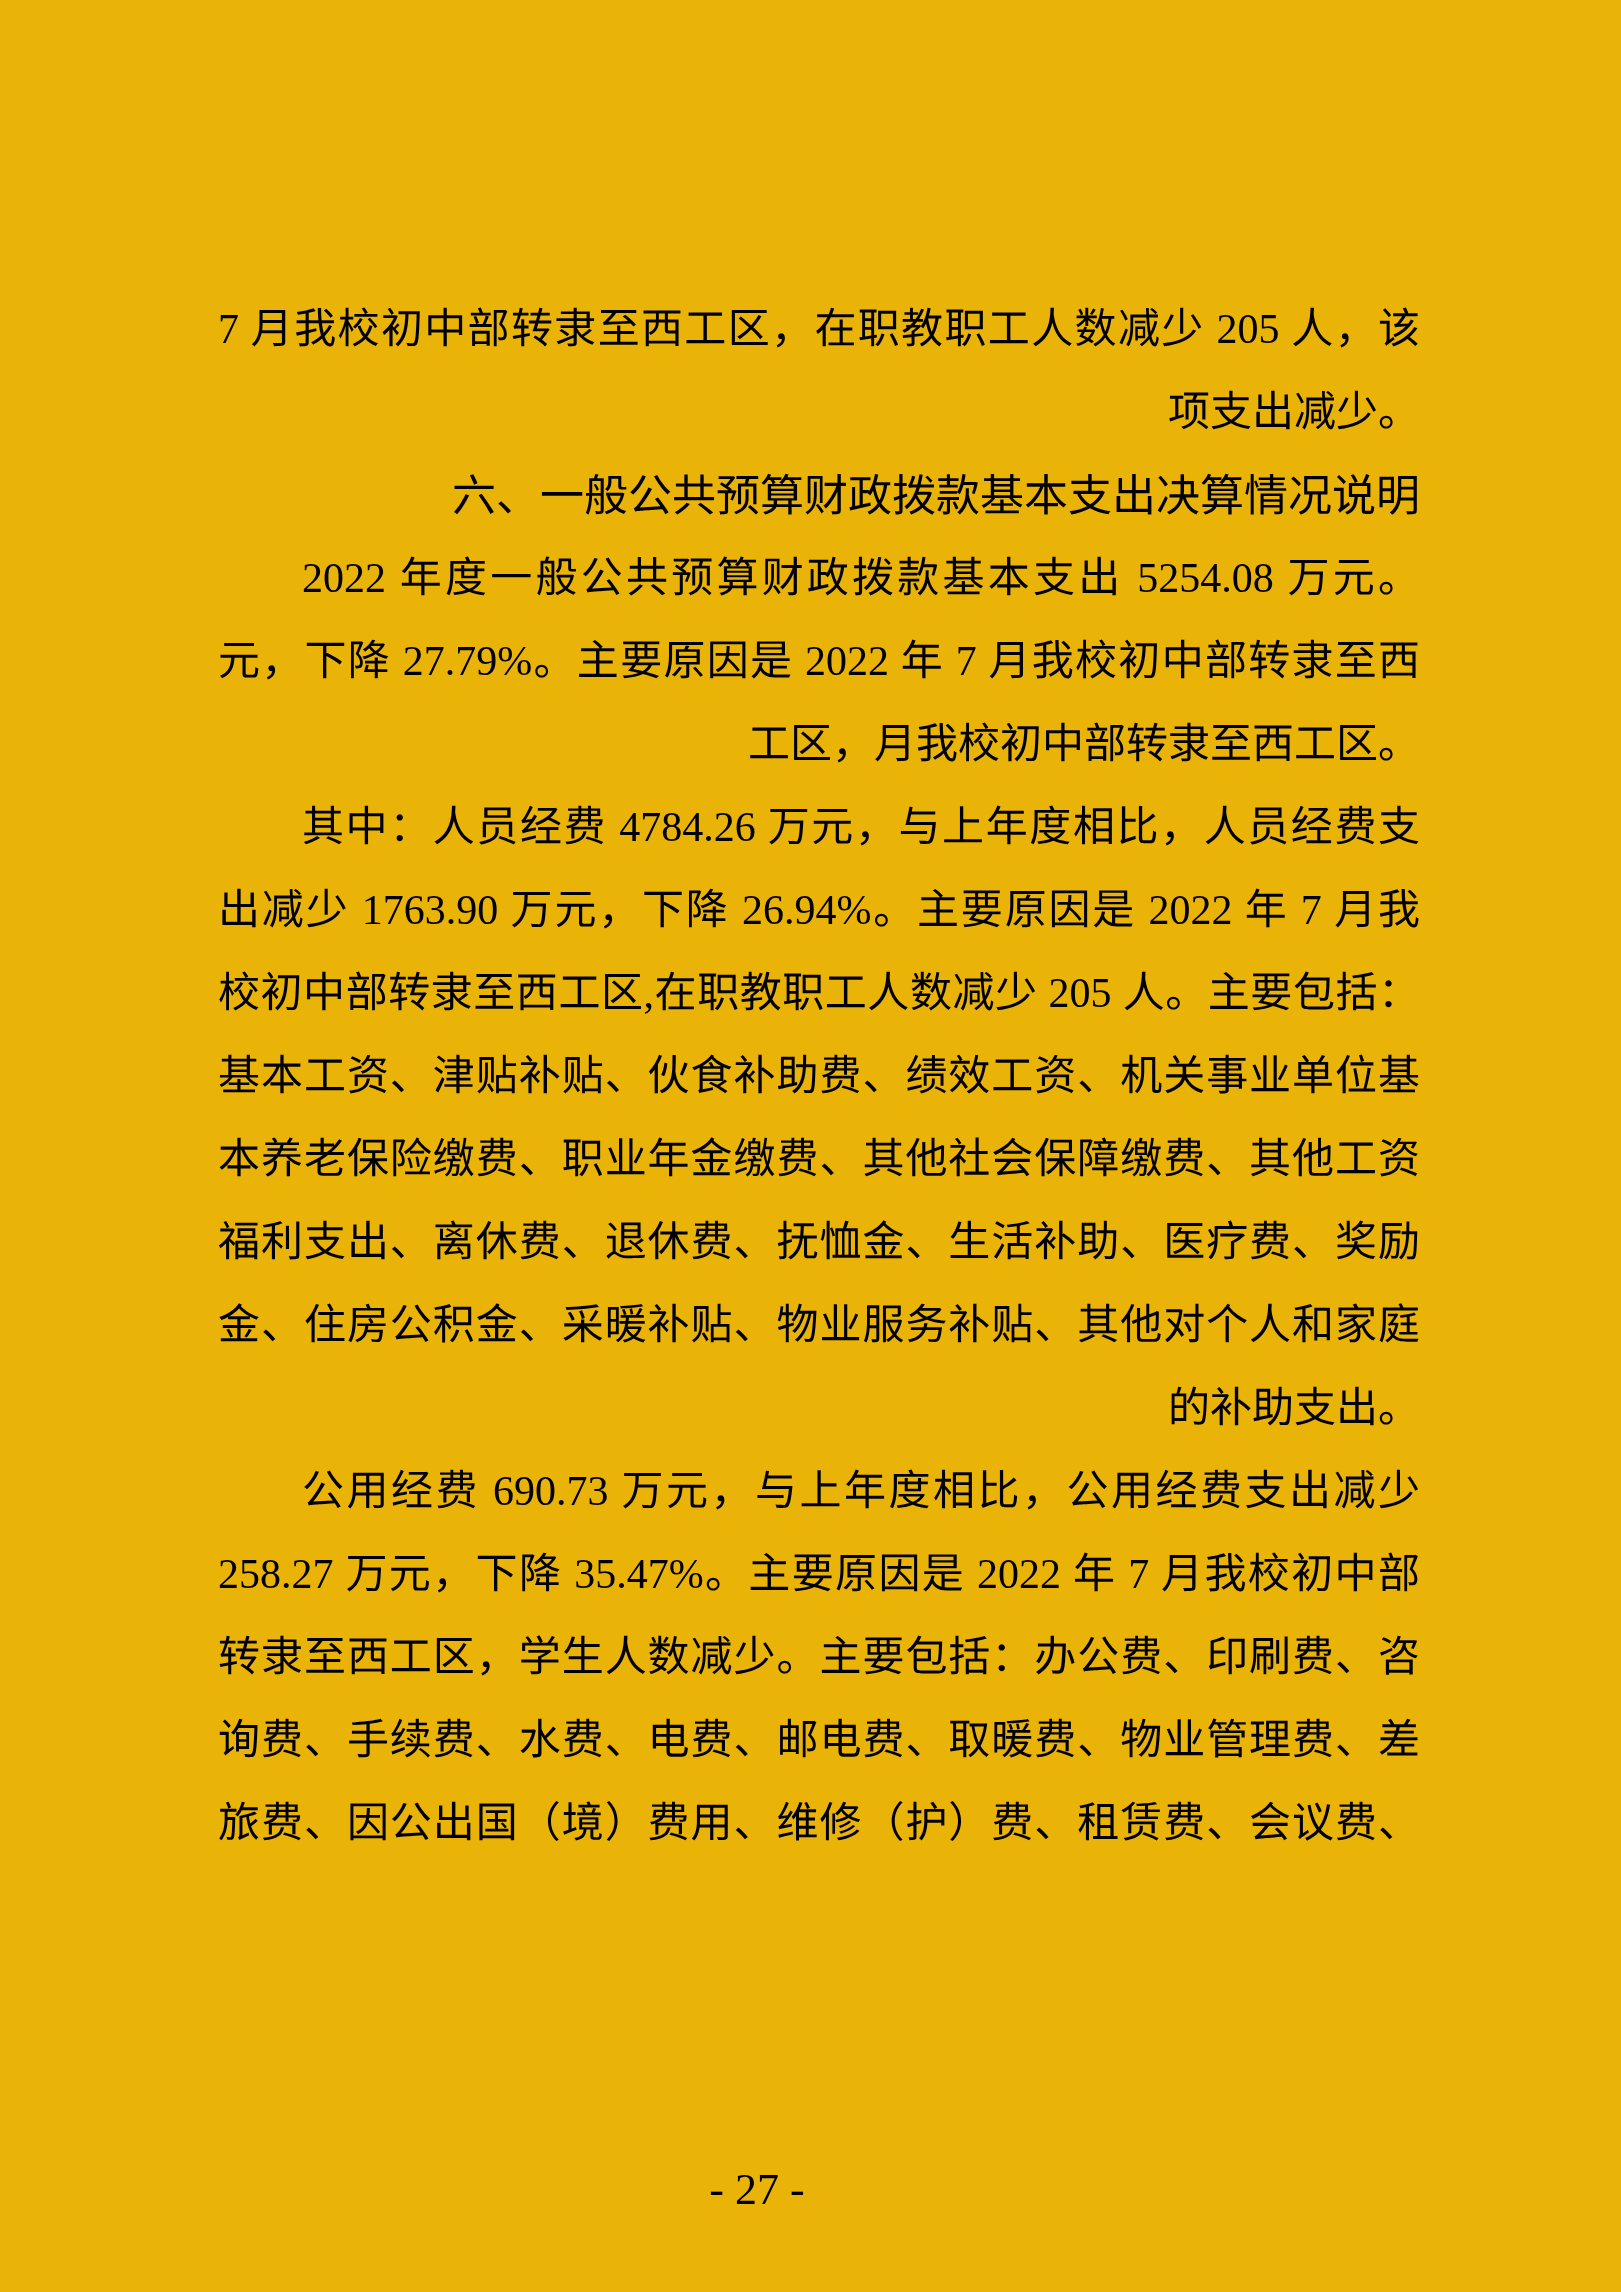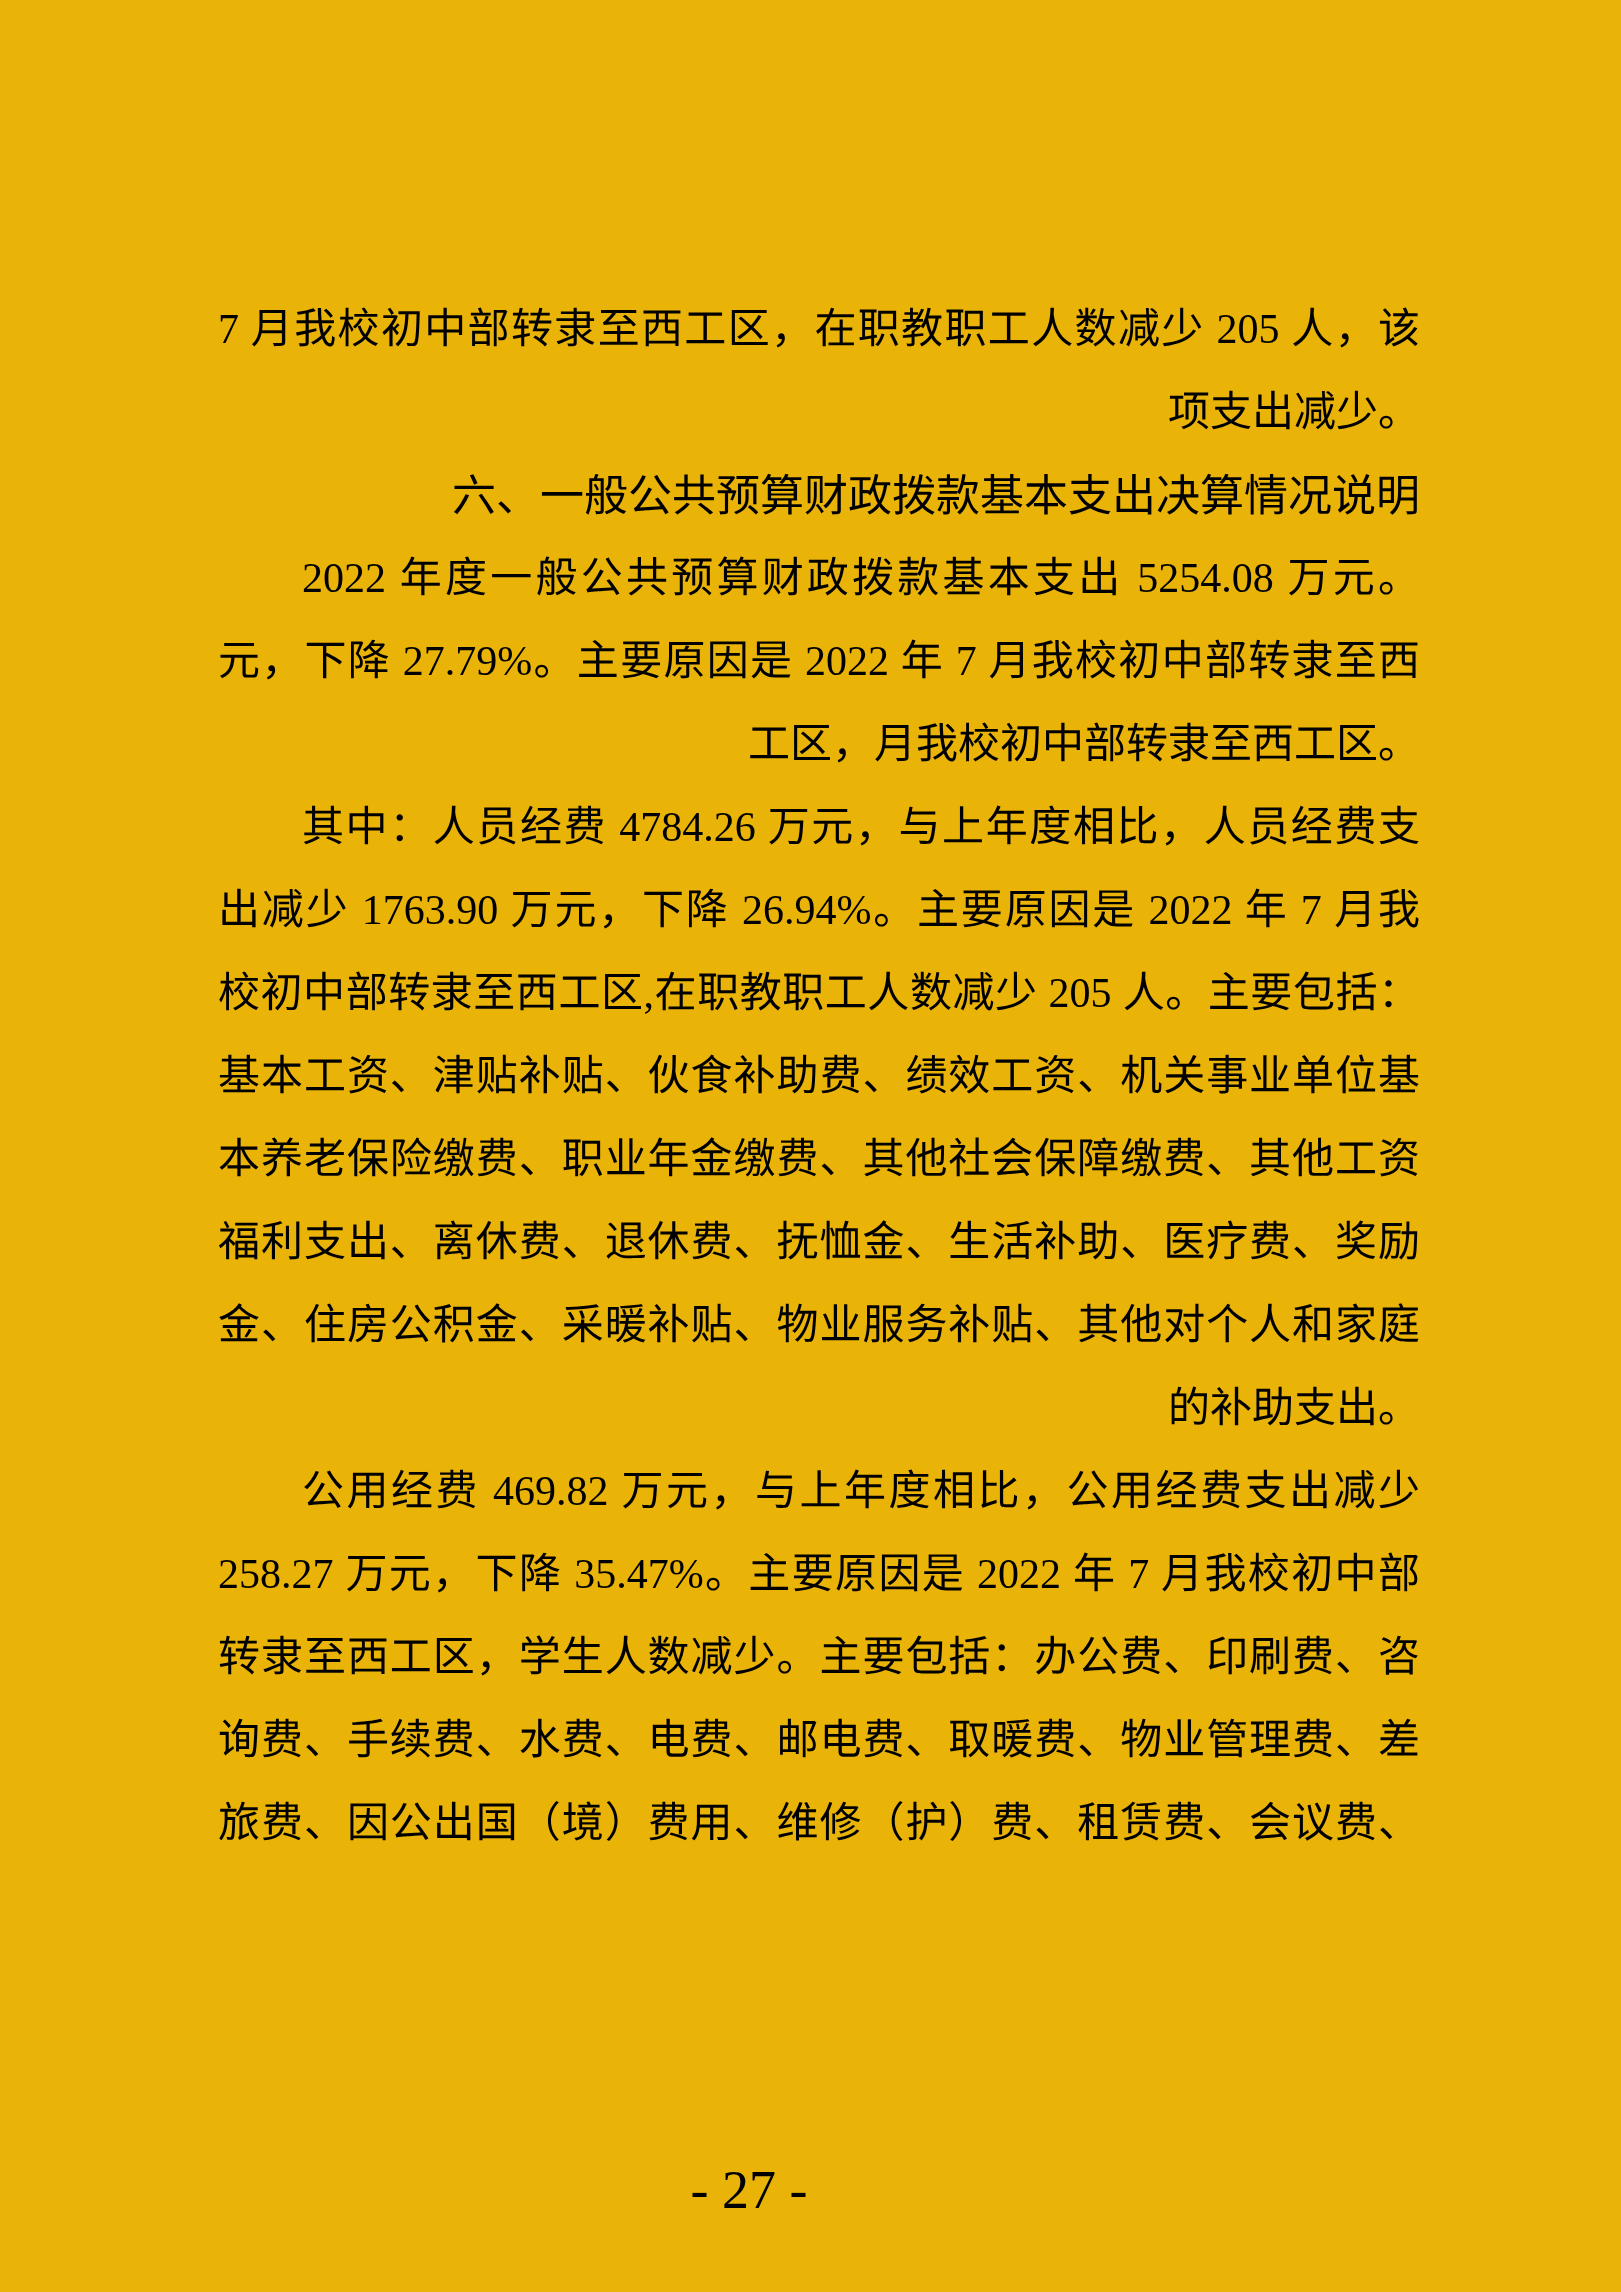--- a/index.html
+++ b/index.html
@@ -36,27 +36,27 @@
   .line.indent {
     padding-left: 84px;
   }
   .line.heading {
     font-family: "Liberation Sans", "DejaVu Sans", sans-serif;
     font-weight: 400;
     font-size: 44px;
   }
   .footer {
     position: absolute;
-    left: 8px;
+    left: 16px;
     top: 2148px;
     width: 1482px;
     height: 84px;
     line-height: 84px;
     text-align: center;
-    font-size: 54px;
+    font-size: 44px;
     color: #000000;
   }
 </style>
 </head>
 <body>
 
 <div class="page">
   <div class="text-block">
       <div class="line body fill">7 月我校初中部转隶至西工区，在职教职工人数减少 205 人，该</div>
       <div class="line body">项支出减少。</div>
@@ -65,21 +65,21 @@
       <div class="line body fill">元，下降 27.79%。主要原因是 2022 年 7 月我校初中部转隶至西</div>
       <div class="line body">工区，月我校初中部转隶至西工区。</div>
       <div class="line body fill indent">其中：人员经费 4784.26 万元，与上年度相比，人员经费支</div>
       <div class="line body fill">出减少 1763.90 万元，下降 26.94%。主要原因是 2022 年 7 月我</div>
       <div class="line body fill">校初中部转隶至西工区,在职教职工人数减少 205 人。主要包括：</div>
       <div class="line body fill">基本工资、津贴补贴、伙食补助费、绩效工资、机关事业单位基</div>
       <div class="line body fill">本养老保险缴费、职业年金缴费、其他社会保障缴费、其他工资</div>
       <div class="line body fill">福利支出、离休费、退休费、抚恤金、生活补助、医疗费、奖励</div>
       <div class="line body fill">金、住房公积金、采暖补贴、物业服务补贴、其他对个人和家庭</div>
       <div class="line body">的补助支出。</div>
-      <div class="line body fill indent">公用经费 469.82 万元，与上年度相比，公用经费支出减少</div>
+      <div class="line body fill indent">公用经费 690.73 万元，与上年度相比，公用经费支出减少</div>
       <div class="line body fill">258.27 万元，下降 35.47%。主要原因是 2022 年 7 月我校初中部</div>
       <div class="line body fill">转隶至西工区，学生人数减少。主要包括：办公费、印刷费、咨</div>
       <div class="line body fill">询费、手续费、水费、电费、邮电费、取暖费、物业管理费、差</div>
       <div class="line body fill">旅费、因公出国（境）费用、维修（护）费、租赁费、会议费、</div>
     </div>
   <div class="footer">- 27 -</div>
 </div>
 
 
 </body></html>

